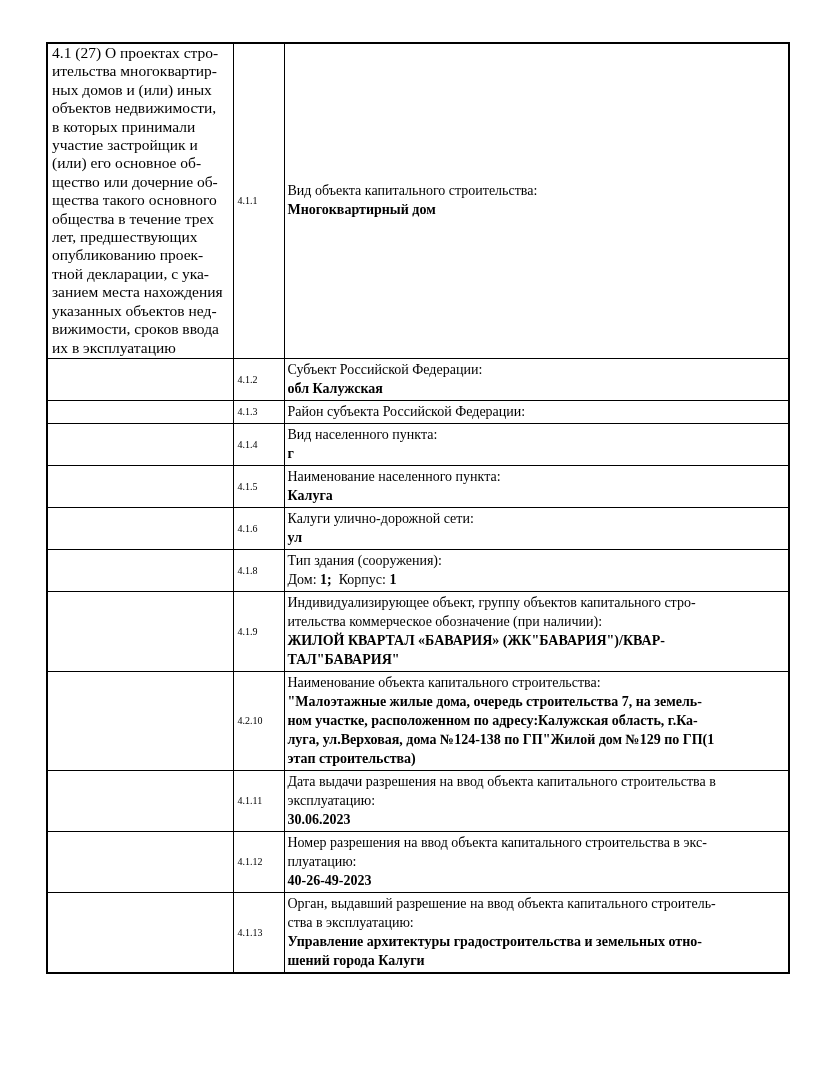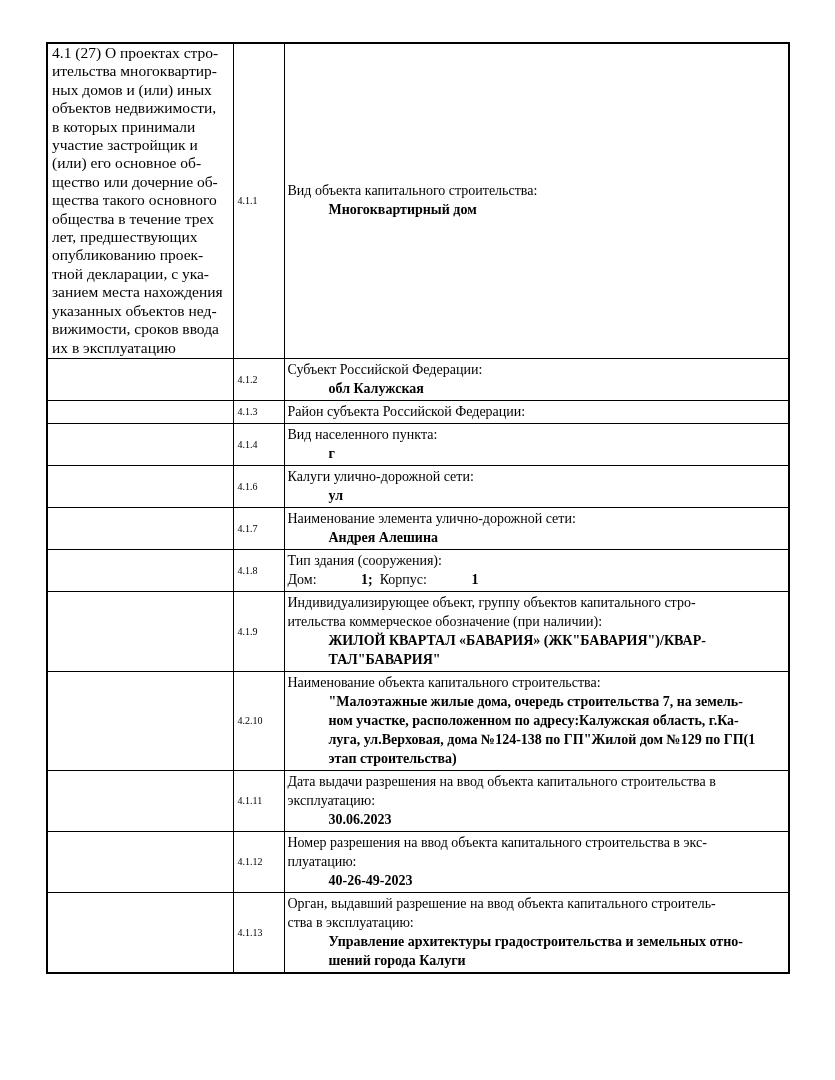--- a/index.html
+++ b/index.html
@@ -44,21 +44,21 @@
   }
   td.c-content {
     vertical-align: middle;
     padding: 1px 3px 2px 3px;
   }
   .row-label, .row-value {
     font-size: 14px;
     line-height: 19px;
     white-space: pre-wrap;
   }
-  .b { font-weight: bold; margin-left: 41px; }
+  .b { font-weight: bold; }
 </style>
 </head>
 <body>
 
 <div class="page">
   <table class="decl">
     <colgroup>
       <col class="col-desc">
       <col class="col-code">
       <col class="col-content">
@@ -106,32 +106,32 @@
         <tr>
           <td class="c-desc"></td>
           <td class="c-code">4.1.4</td>
           <td class="c-content">
             <div class="row-label">Вид населенного пункта:</div>
             <div class="row-value b">г</div>
           </td>
         </tr>
         <tr>
           <td class="c-desc"></td>
+          <td class="c-code">4.1.5</td>
+          <td class="c-content">
+            <div class="row-label">Наименование населенного пункта:</div>
+            <div class="row-value b">Калуга</div>
+          </td>
+        </tr>
+        <tr>
+          <td class="c-desc"></td>
           <td class="c-code">4.1.6</td>
           <td class="c-content">
             <div class="row-label">Калуги улично-дорожной сети:</div>
             <div class="row-value b">ул</div>
-          </td>
-        </tr>
-        <tr>
-          <td class="c-desc"></td>
-          <td class="c-code">4.1.7</td>
-          <td class="c-content">
-            <div class="row-label">Наименование элемента улично-дорожной сети:</div>
-            <div class="row-value b">Андрея Алешина</div>
           </td>
         </tr>
         <tr>
           <td class="c-desc"></td>
           <td class="c-code">4.1.8</td>
           <td class="c-content">
             <div class="row-label">Тип здания (сооружения):</div>
             <div class="row-value"><span>Дом: </span><span class="b">1;</span><span>  Корпус: </span><span class="b">1</span></div>
           </td>
         </tr>

